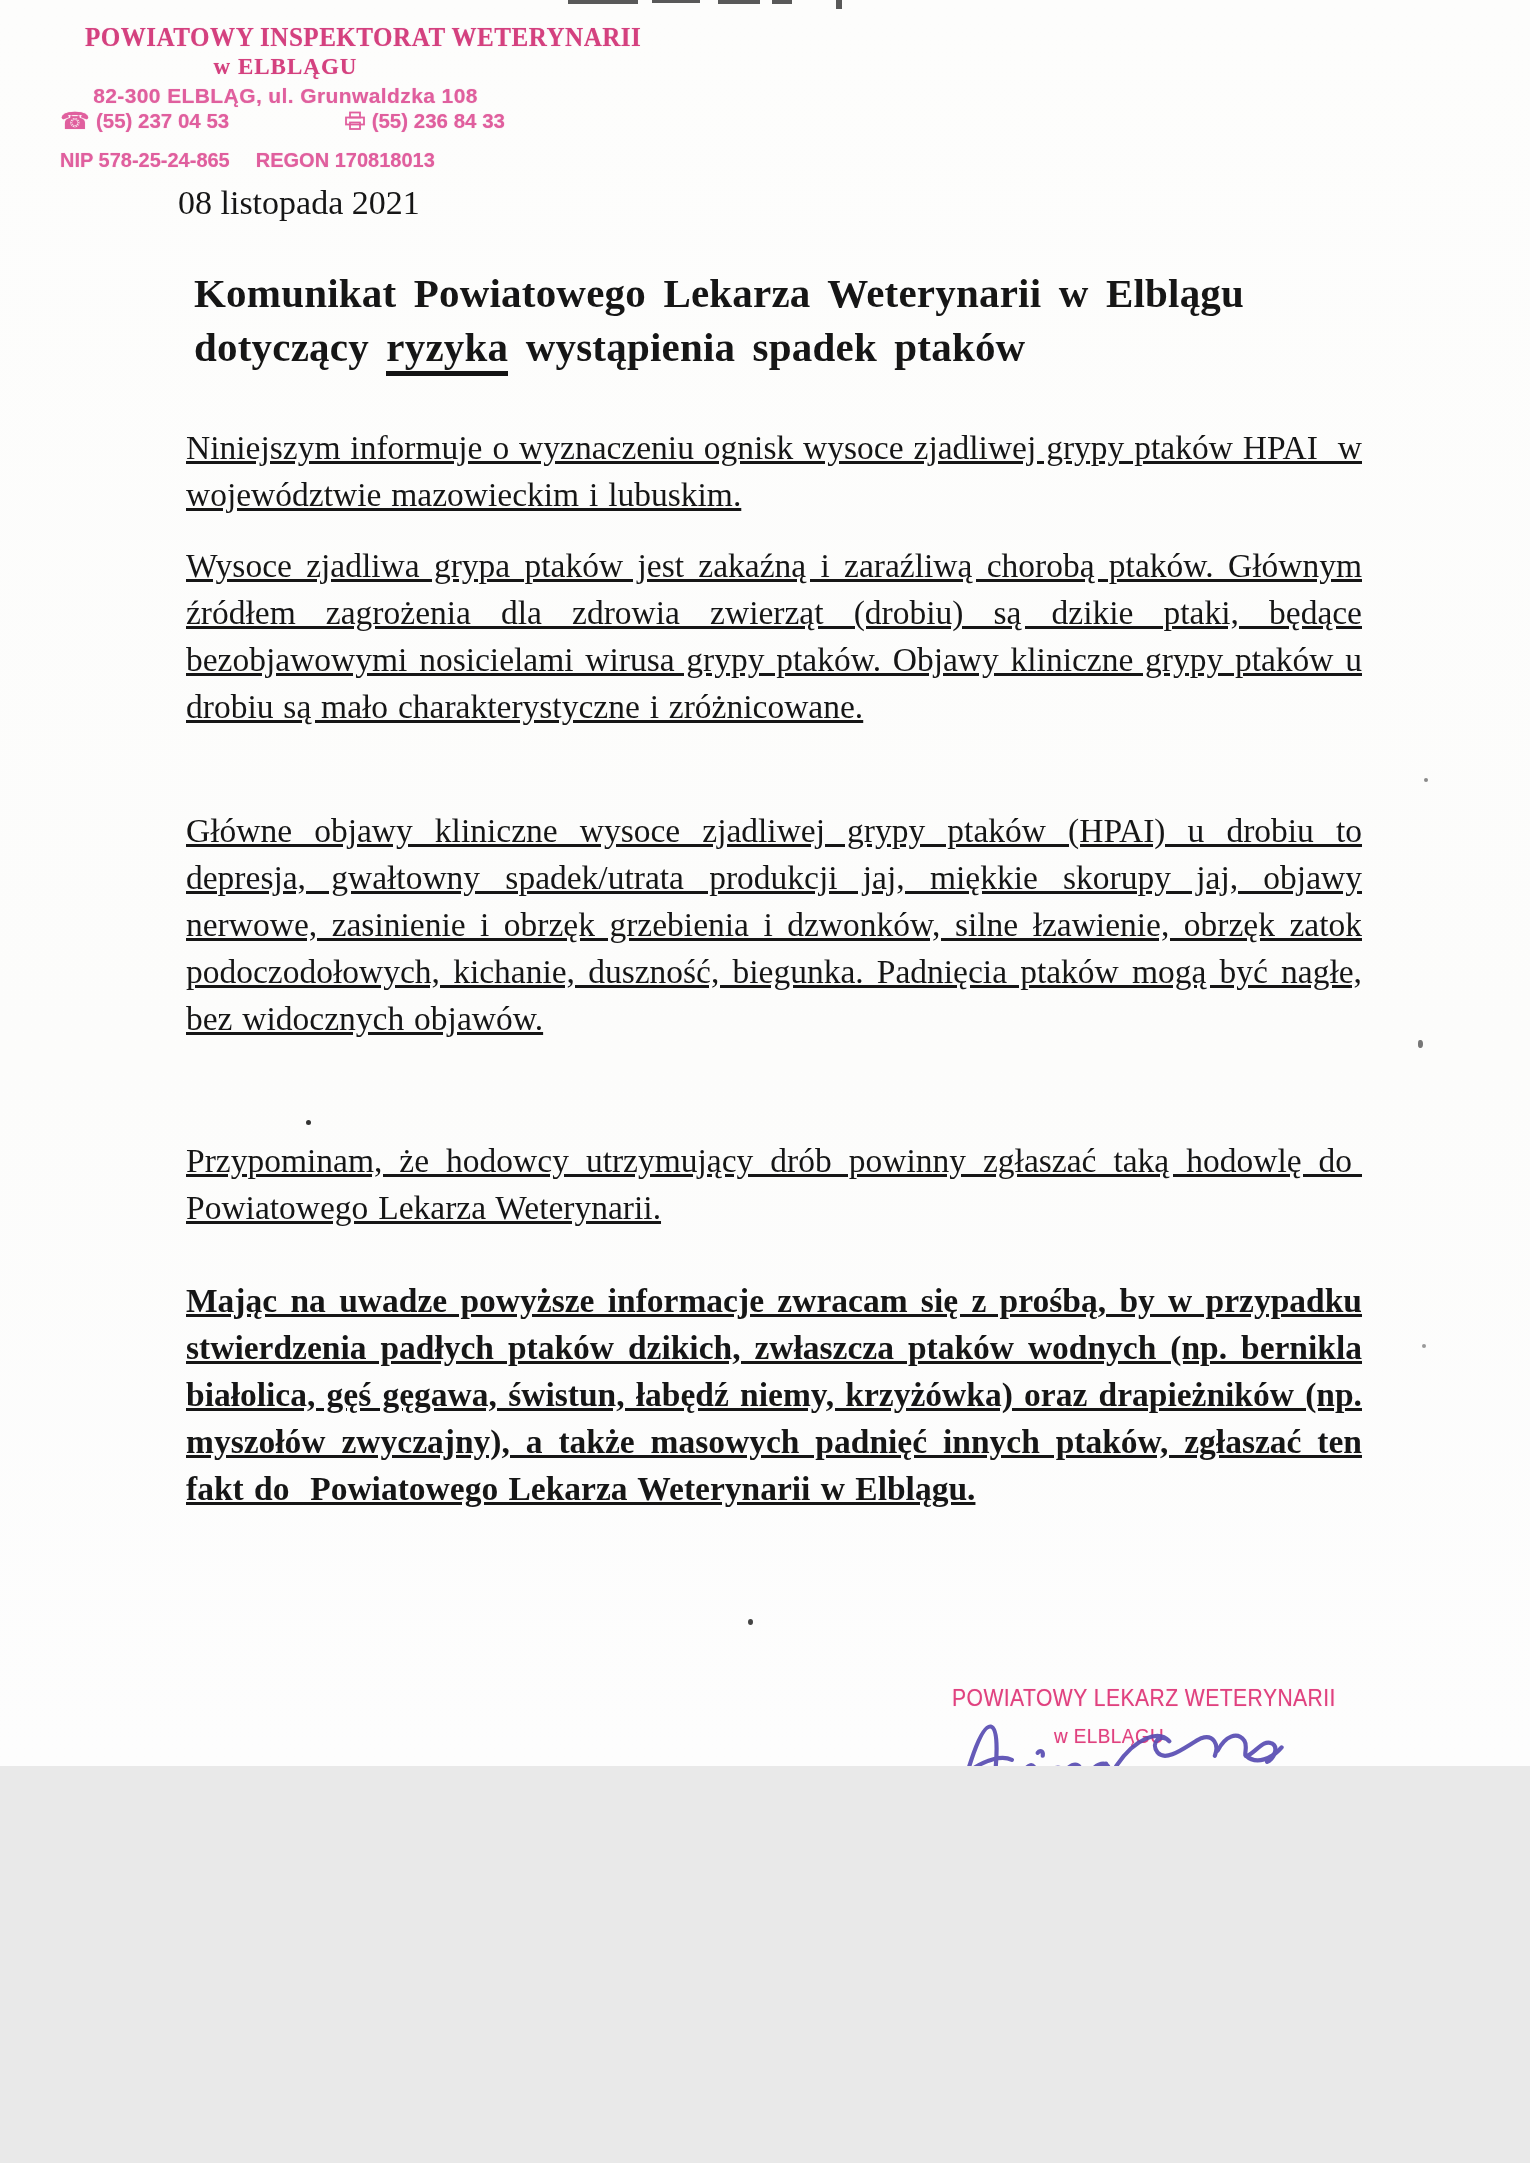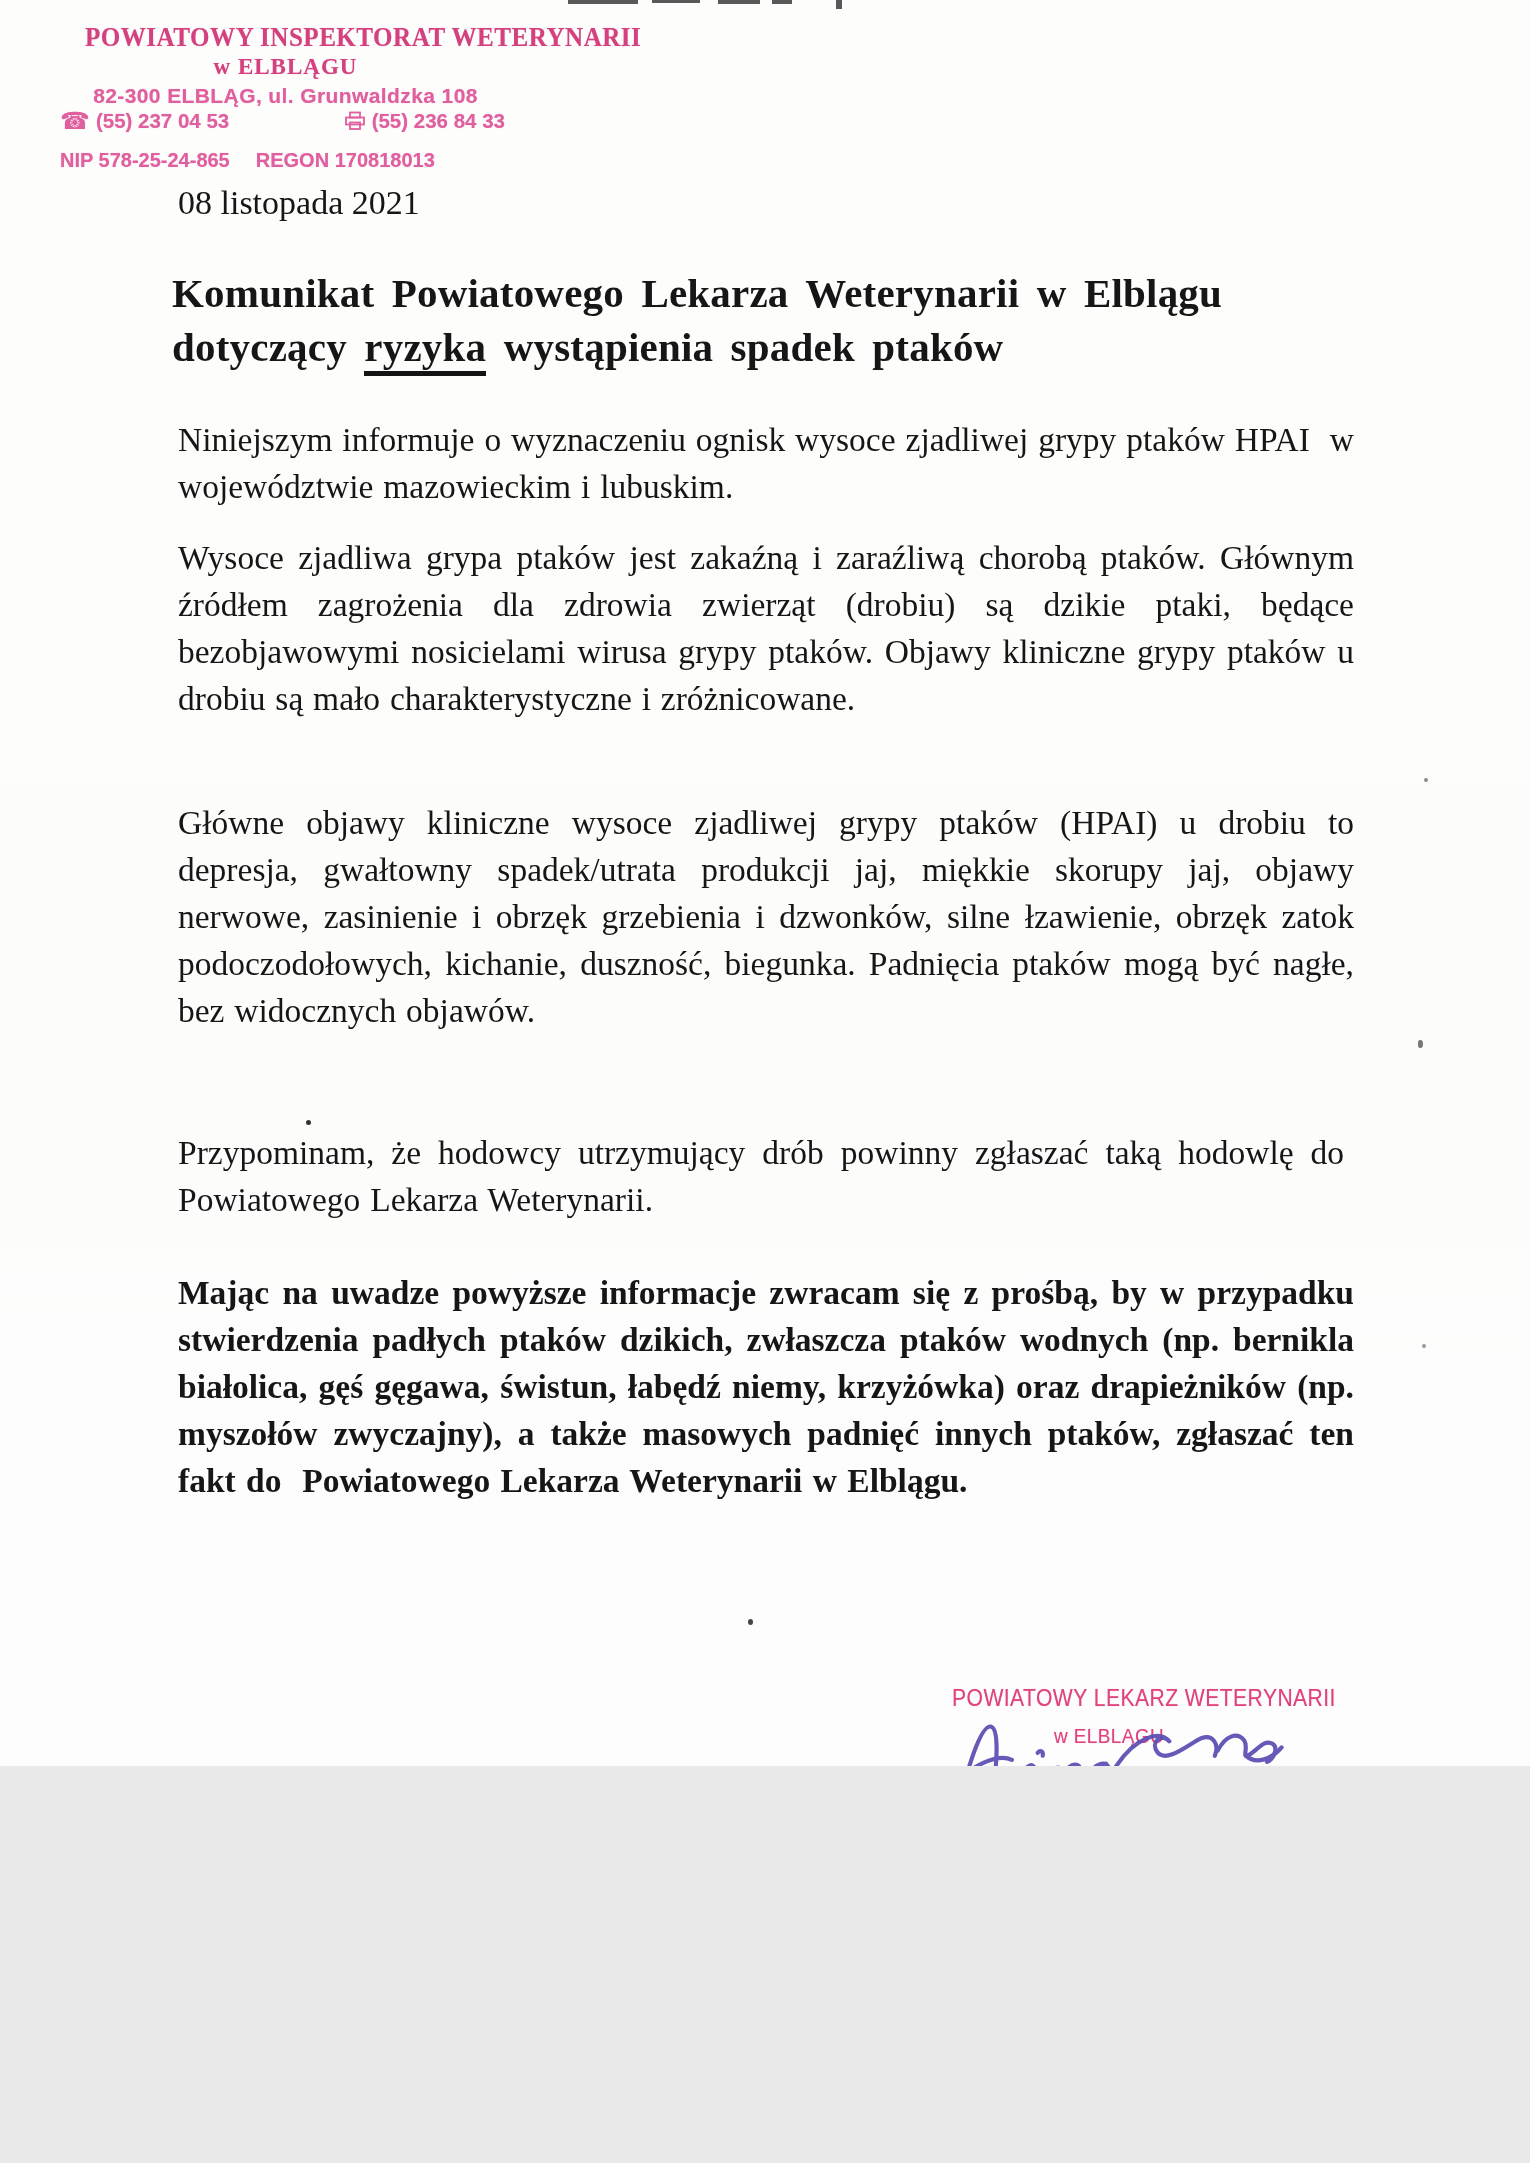--- a/index.html
+++ b/index.html
@@ -39,30 +39,30 @@
   .phone-glyph{font-size:24px;line-height:20px;font-family:"DejaVu Sans", sans-serif;}
   .st-ids{
     display:flex;gap:26px;
     font-family:"Liberation Sans", sans-serif;font-weight:bold;font-size:20px;
     color:#e05f9e;margin-top:16px;padding-left:2px;white-space:nowrap;
   }
 
   
   .doc-date{position:absolute;left:178px;top:184px;font-size:34px;}
   .doc-title{
-    position:absolute;left:172px;top:266px;width:1180px;
+    position:absolute;left:194px;top:266px;width:1180px;
     font-weight:bold;font-size:41px;line-height:54px;word-spacing:7px;
     letter-spacing:.2px;
   }
   .doc-title .u{border-bottom:5px solid #141414;padding-bottom:1px;}
 
   
   .para{
-    position:absolute;left:178px;width:1176px;margin:0;
-    font-size:33.5px;line-height:47px;text-align:justify;word-spacing:1.5px;
+    position:absolute;left:178px;width:1176px;margin:8px;
+    font-size:33.5px;line-height:47px;text-align:justify;word-spacing:1.5px;text-decoration:underline;
   }
   .p0{top:416px;}
   .p1{top:534px;}
   .p2{top:799px;}
   .p3{top:1129px;}
   .p4{top:1269px;font-weight:bold;word-spacing:2px;}
 
   
   .signature{position:absolute;left:952px;top:1684px;width:360px;height:150px;}
   .sig-role{

